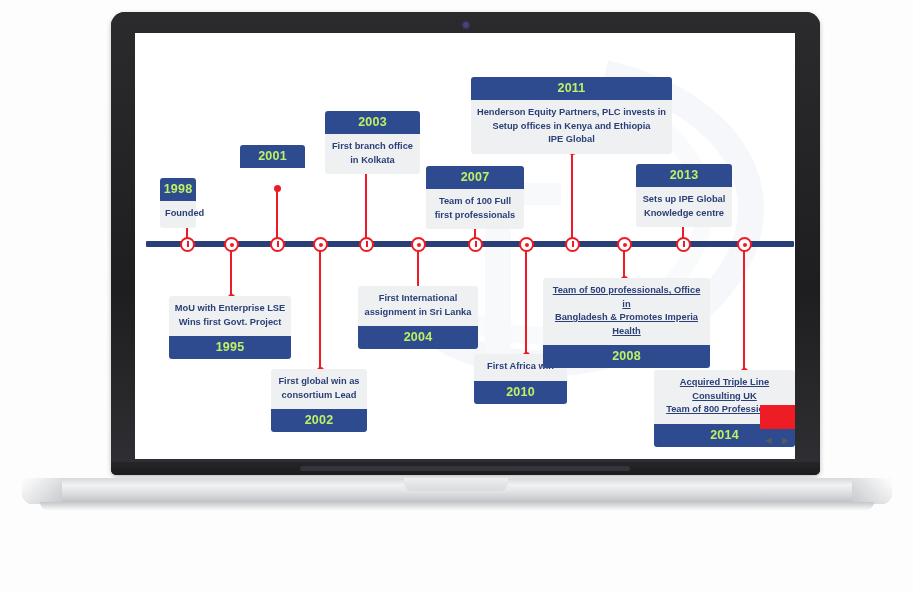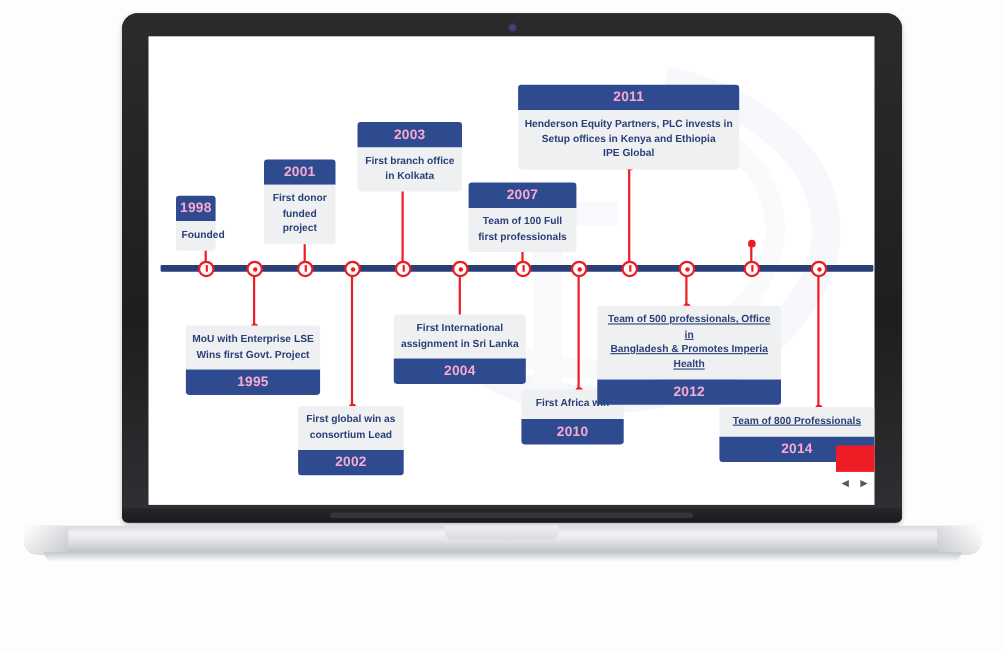--- a/index.html
+++ b/index.html
@@ -124,21 +124,21 @@
     position: absolute; width: 7px; height: 7px;
     margin-left: -2.5px;
     border-radius: 50%;
     background: #ed1c24;
     z-index: 4;
   }
 
   .card { position: absolute; z-index: 6; }
   .card-head, .card-foot {
     background: #2e4b8f;
-    color: #f9a8d4;
+    color: #bef264;
     font-weight: bold;
     font-size: 12.5px;
     text-align: center;
     padding: 4px 2px 5px;
     letter-spacing: .2px;
   }
   .card-head { border-radius: 3px 3px 0 0; }
   .card-foot { border-radius: 0 0 3px 3px; }
   .card-body {
     background: #eff0f2;
@@ -239,24 +239,20 @@
     <div class="stem" style="left:608px; top:211px; height:128px;"></div>
     <div class="stem-dot" style="left:608px; top:335px;"></div>
 
     <div class="card above" style="left:25px; top:145px; width:36px;">
       <div class="card-head">1998</div>
       <div class="card-body">Founded</div>
     </div>
 
     <div class="card above" style="left:105px; top:112px; width:65px;">
       <div class="card-head">2001</div>
-      <div class="card-body">
-        <div>First donor</div>
-        <div>funded project</div>
-      </div>
     </div>
 
     <div class="card above" style="left:190px; top:78px; width:95px;">
       <div class="card-head">2003</div>
       <div class="card-body">
         <div>First branch office</div>
         <div>in Kolkata</div>
       </div>
     </div>
 
@@ -270,20 +266,27 @@
 
     <div class="card above big" style="left:336px; top:44px; width:201px;">
       <div class="card-head">2011</div>
       <div class="card-body">
         <div>Henderson Equity Partners, PLC  invests in</div>
         <div>Setup offices  in Kenya and Ethiopia</div>
         <div>IPE Global</div>
       </div>
     </div>
 
+    <div class="card above" style="left:501px; top:131px; width:96px;">
+      <div class="card-head">2013</div>
+      <div class="card-body">
+        <div>Sets up IPE Global</div>
+        <div>Knowledge centre</div>
+      </div>
+    </div>
 
     <div class="card below" style="left:34px; top:263px; width:122px;">
       <div class="card-body">
         <div>MoU with Enterprise LSE</div>
         <div>Wins first Govt. Project</div>
       </div>
       <div class="card-foot">1995</div>
     </div>
 
     <div class="card below" style="left:136px; top:336px; width:96px;">
@@ -307,25 +310,26 @@
         <div>First Africa win</div>
       </div>
       <div class="card-foot">2010</div>
     </div>
 
     <div class="card below wide" style="left:408px; top:245px; width:167px;">
       <div class="card-body">
         <div>Team of 500 professionals, Office in</div>
         <div>Bangladesh &amp; Promotes Imperia Health</div>
       </div>
-      <div class="card-foot">2012</div>
+      <div class="card-foot">2008</div>
     </div>
 
     <div class="card below wide" style="left:519px; top:337px; width:141px;">
       <div class="card-body">
+        <div>Acquired Triple Line Consulting UK</div>
         <div>Team of  800 Professionals</div>
       </div>
       <div class="card-foot">2014</div>
     </div>
 
     <div class="red-block"></div>
     <div class="nav-arrows">
       <span class="nav-arrow">◄</span>
       <span class="nav-arrow">►</span>
     </div>

